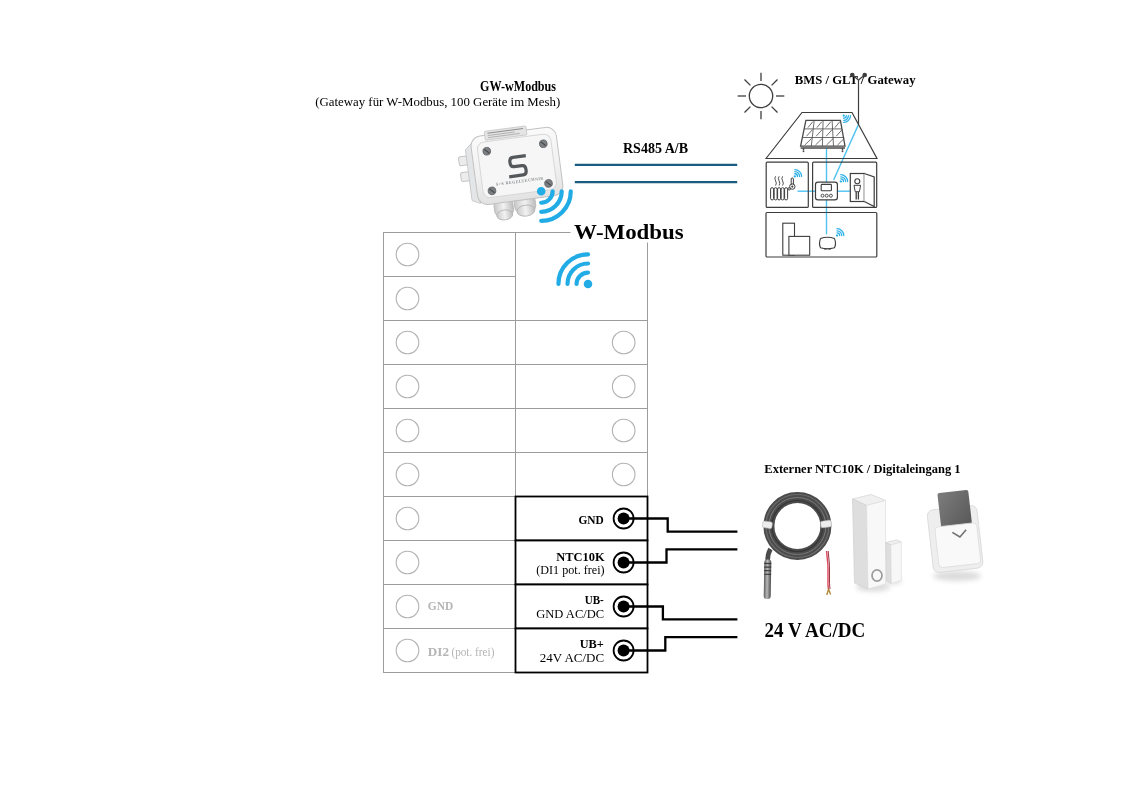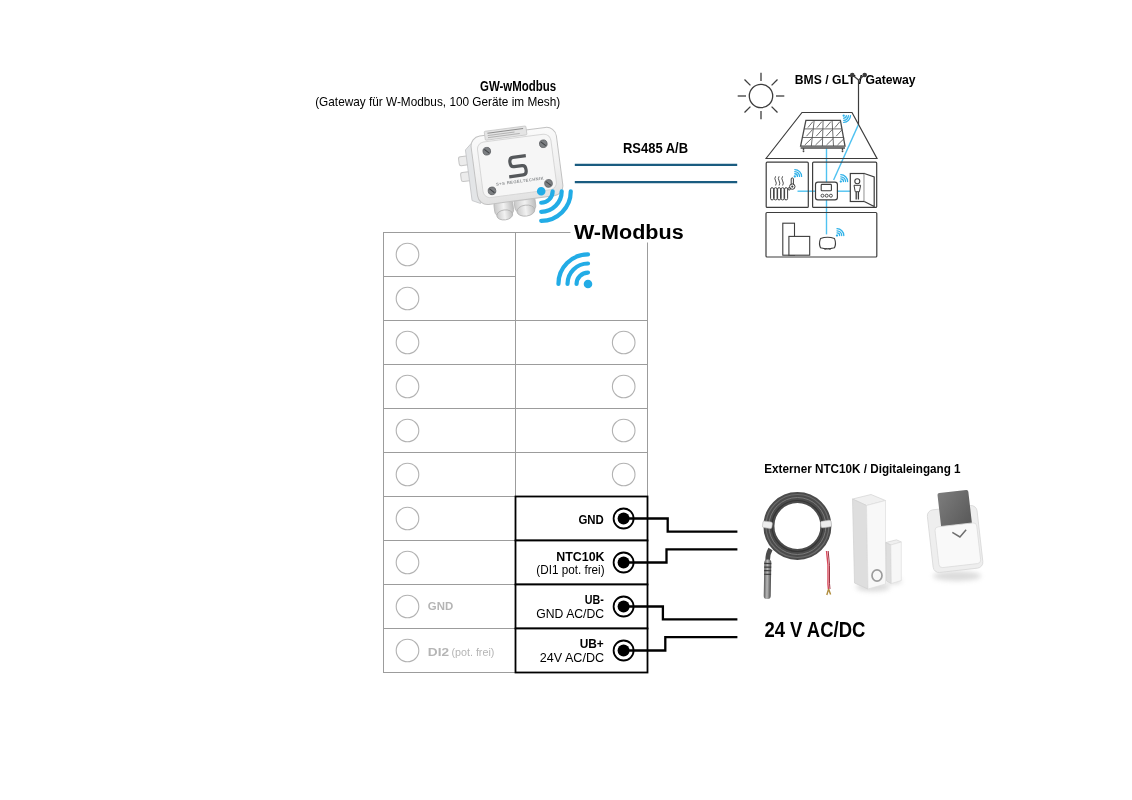--- a/index.html
+++ b/index.html
@@ -1,17 +1,17 @@
 <!DOCTYPE html>
 <html><head>
 <meta charset="utf-8">
 <style>
 html,body{margin:0;padding:0;background:#fff;}
 #c{position:relative;width:1132px;height:800px;overflow:hidden;background:#fff;
-   font-family:Liberation Sans, sans-serif;}
+   font-family:Liberation Serif, serif;}
 #c svg{position:absolute;left:0;top:0;}
 </style>
 </head>
 <body>
 <div id="c">
 <svg width="1132" height="800" viewBox="0 0 1132 800">
 <defs>
   <filter id="soft" x="-60%" y="-60%" width="220%" height="220%">
           <feGaussianBlur stdDeviation="2.6"></feGaussianBlur>
         </filter>

